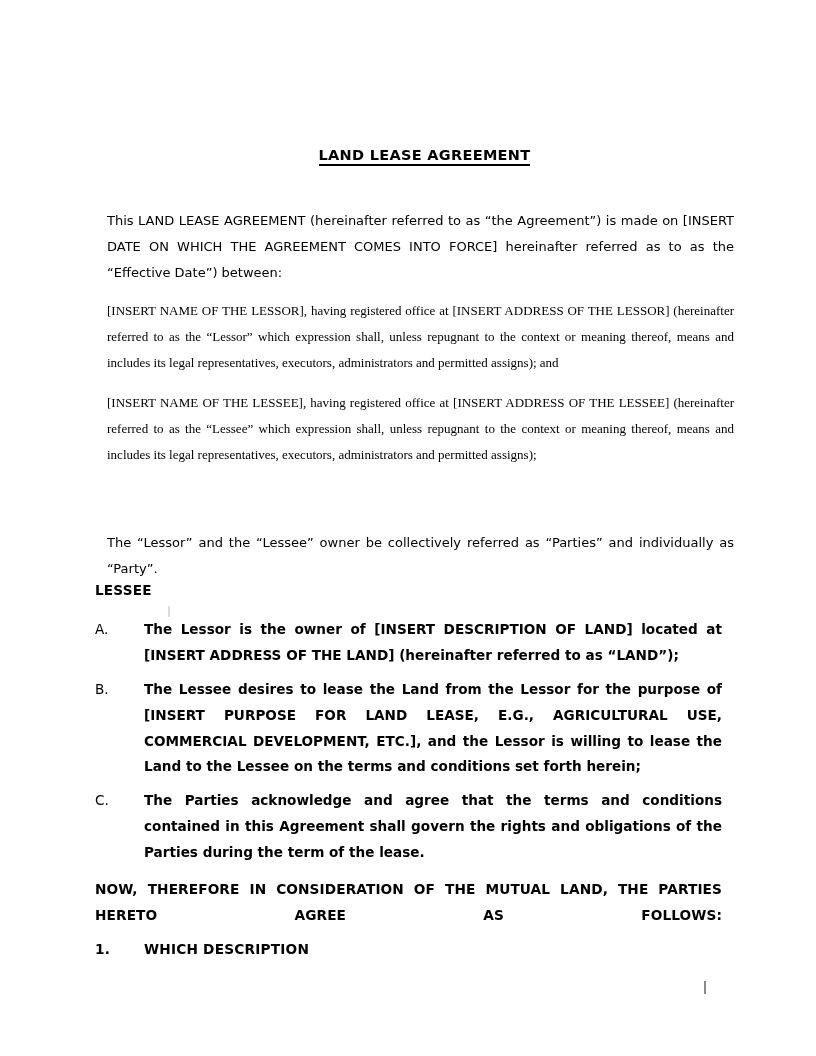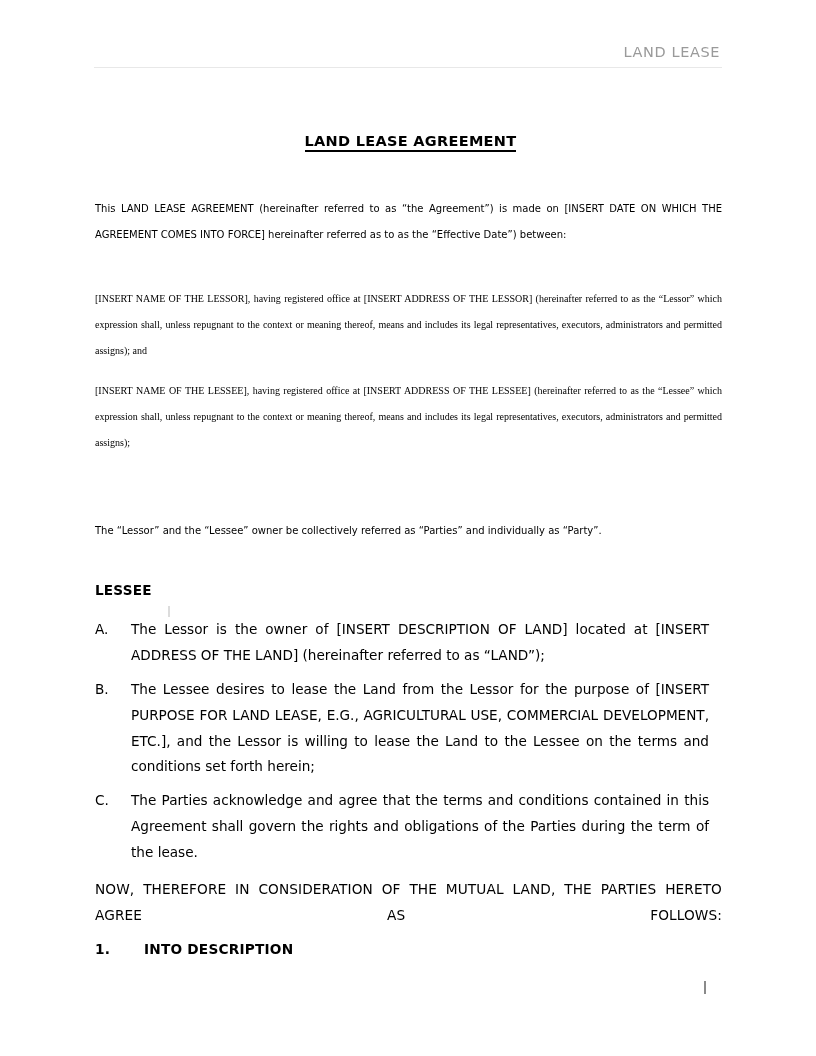--- a/index.html
+++ b/index.html
@@ -49,42 +49,42 @@
 
   
   .doc {
     position: absolute;
     left: 95px;
     top: 0;
     width: 627px;
   }
 
   .doc-title {
-    margin: 2px;
+    margin: 16px;
     padding: 0;
     text-align: center;
     font-weight: bold;
     font-size: 14.5px;
     letter-spacing: 0.3px;
     position: absolute;
     top: 131px;
     left: 0;
     width: 627px;
   }
   .doc-title span {
     border-bottom: 2px solid #000;
     padding-bottom: 1px;
   }
 
   p.para {
-    margin: 0;
-    position: absolute;
-    left: 0;
-    width: 627px;
-    font-size: 10px;
+    margin: 12px;
+    position: absolute;
+    left: 0;
+    width: 627px;
+    font-size: 13px;
     line-height: 25.8px;
     text-align: justify;
     text-justify: inter-word;
   }
 
   
   .p1 { top: 196px; }
   .p2 { top: 286px; font-family: Liberation Serif, serif; }
   .p3 { top: 378px; font-family: Liberation Serif, serif; }
   .p4 { top: 518px; }
@@ -114,36 +114,37 @@
   }
   .li .marker {
     position: absolute;
     left: 0;
     top: 0;
     width: 44px;
     text-align: left;
   }
   .li .body {
     display: block;
-    margin-left: 36px;
+    margin-left: 49px;
     width: 578px;
     text-align: justify;
     text-justify: inter-word;
+    font-weight: bold;
   }
   .itemA { top: 617px; }
   .itemB { top: 677px; }
   .itemC { top: 788px; }
 
   .closing {
     position: absolute;
     left: 0;
     top: 877px;
     width: 627px;
     font-size: 13.7px;
-    font-weight: normal;
+    font-weight: bold;
     line-height: 25.8px;
     text-align: justify;
     text-justify: inter-word;
     letter-spacing: 0.1px;
   }
   .closing::after {
     content: "";
     display: inline-block;
     width: 100%;
   }
@@ -169,24 +170,20 @@
     background: #8a8a8a;
   }
   .caret-bottom { left: 704px; top: 981px; }
   .caret-list   { left: 168px; top: 606px; background: #dcdcdc; width: 2px; height: 11px; }
 </style>
 </head>
 <body>
 
 <div class="page">
 
-  <div class="header">
-    <div class="header-title">LAND LEASE</div>
-    <div class="header-rule"></div>
-  </div>
 
   <div class="doc">
 
     <div class="doc-title">
       <span>LAND LEASE AGREEMENT</span>
     </div>
 
     <p class="para p1">This LAND LEASE AGREEMENT (hereinafter referred to as “the Agreement”) is made on [INSERT DATE ON WHICH THE AGREEMENT COMES INTO FORCE] hereinafter referred as to as the “Effective Date”) between:</p>
 
     <p class="para p2">[INSERT NAME OF THE LESSOR], having registered office at [INSERT ADDRESS OF THE LESSOR] (hereinafter referred to as the “Lessor” which expression shall, unless repugnant to the context or meaning thereof, means and includes its legal representatives, executors, administrators and permitted assigns); and</p>
@@ -212,21 +209,21 @@
       <div class="li itemC">
         <span class="marker">C.</span>
         <span class="body">The Parties acknowledge and agree that the terms and conditions contained in this Agreement shall govern the rights and obligations of the Parties during the term of the lease.</span>
       </div>
 
     </div>
 
     <div class="closing">NOW, THEREFORE IN CONSIDERATION OF THE MUTUAL LAND, THE PARTIES HERETO AGREE AS FOLLOWS:</div>
 
     <div class="section1">
-      <span class="num">1.</span><span>INTO DESCRIPTION</span>
+      <span class="num">1.</span><span>WHICH DESCRIPTION</span>
     </div>
 
   </div>
 
   <div class="caret-mark caret-list"></div>
   <div class="caret-mark caret-bottom"></div>
 
 </div>
 
 </body></html>

